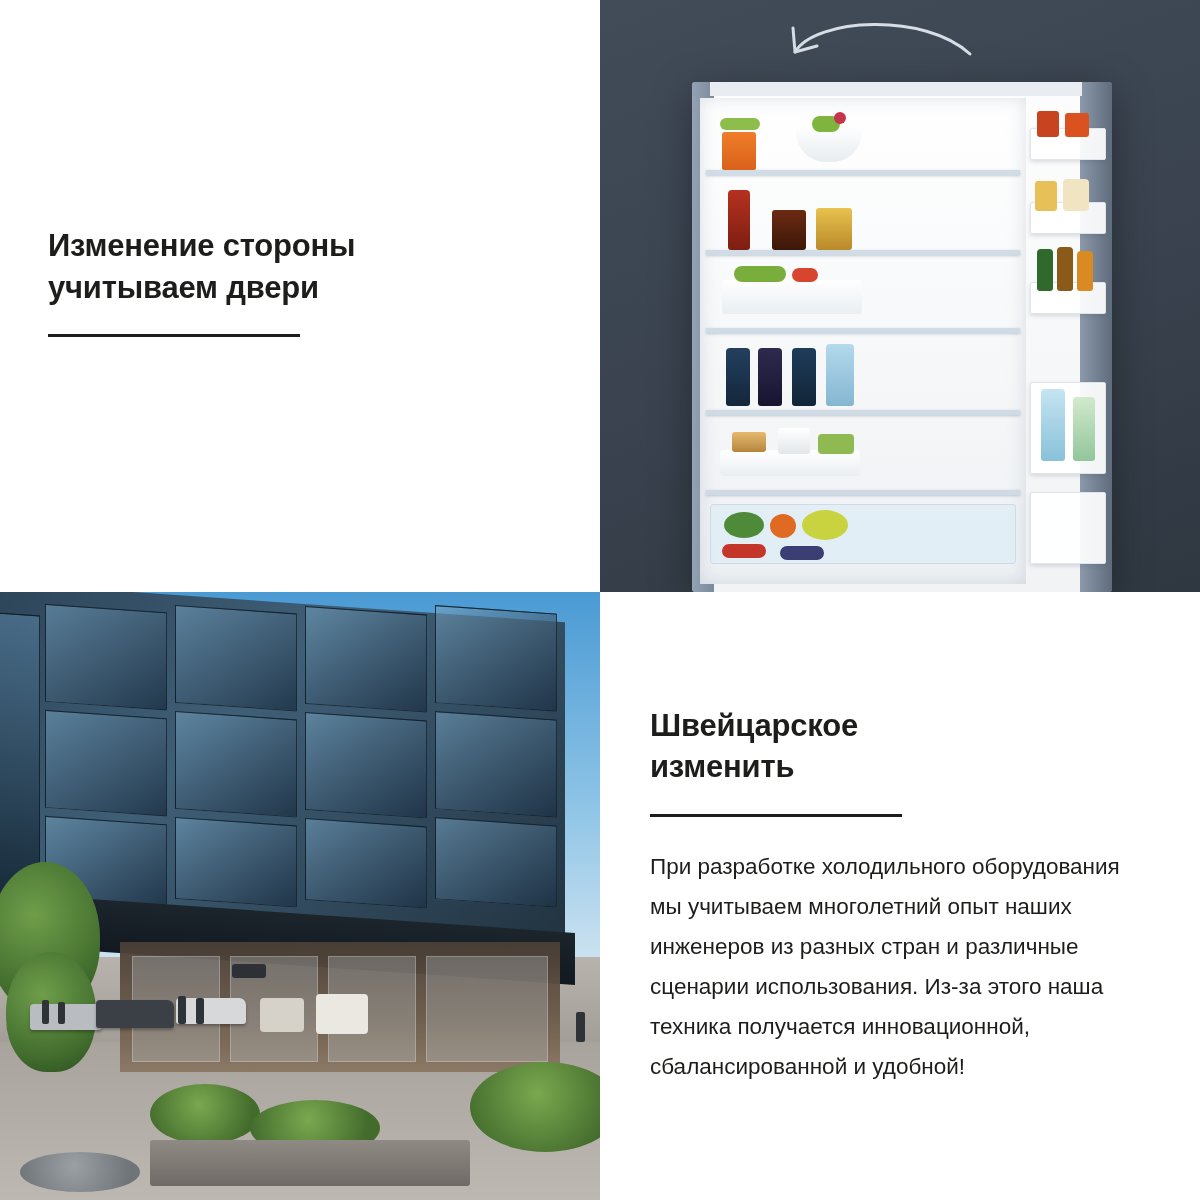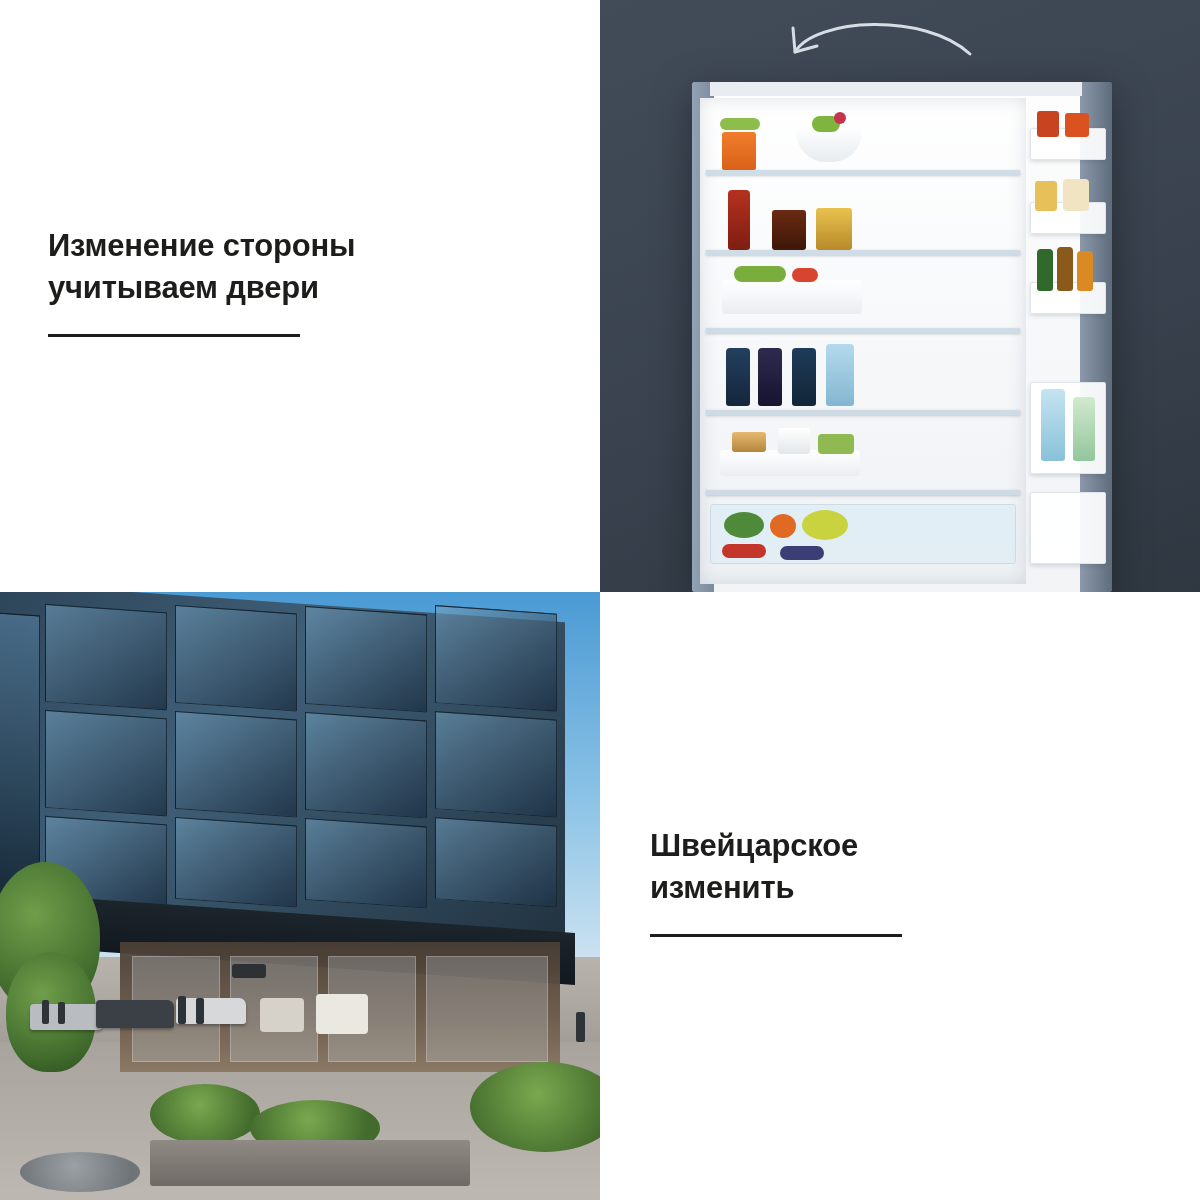--- a/index.html
+++ b/index.html
@@ -381,15 +381,16 @@
     <div class="planter" style="left:150px; top:548px; width:320px; height:46px;"></div>
     <div class="shrub" style="left:20px; top:560px; width:120px; height:40px; background:radial-gradient(circle at 45% 35%,#9aa0a4 0%,#6e7478 80%);"></div>
   </section>
 
   <section class="text-panel panel-br">
     <h2 class="panel-title">
       <span>Швейцарское</span><br>
       <span>изменить</span>
     </h2>
     <div class="rule"></div>
+    <p class="panel-body">При разработке холодильного оборудования мы учитываем многолетний опыт наших инженеров из разных стран и различные сценарии использования. Из-за этого наша техника получается инновационной, сбалансированной и удобной!</p>
   </section>
 
 </div>
 
 </body></html>

